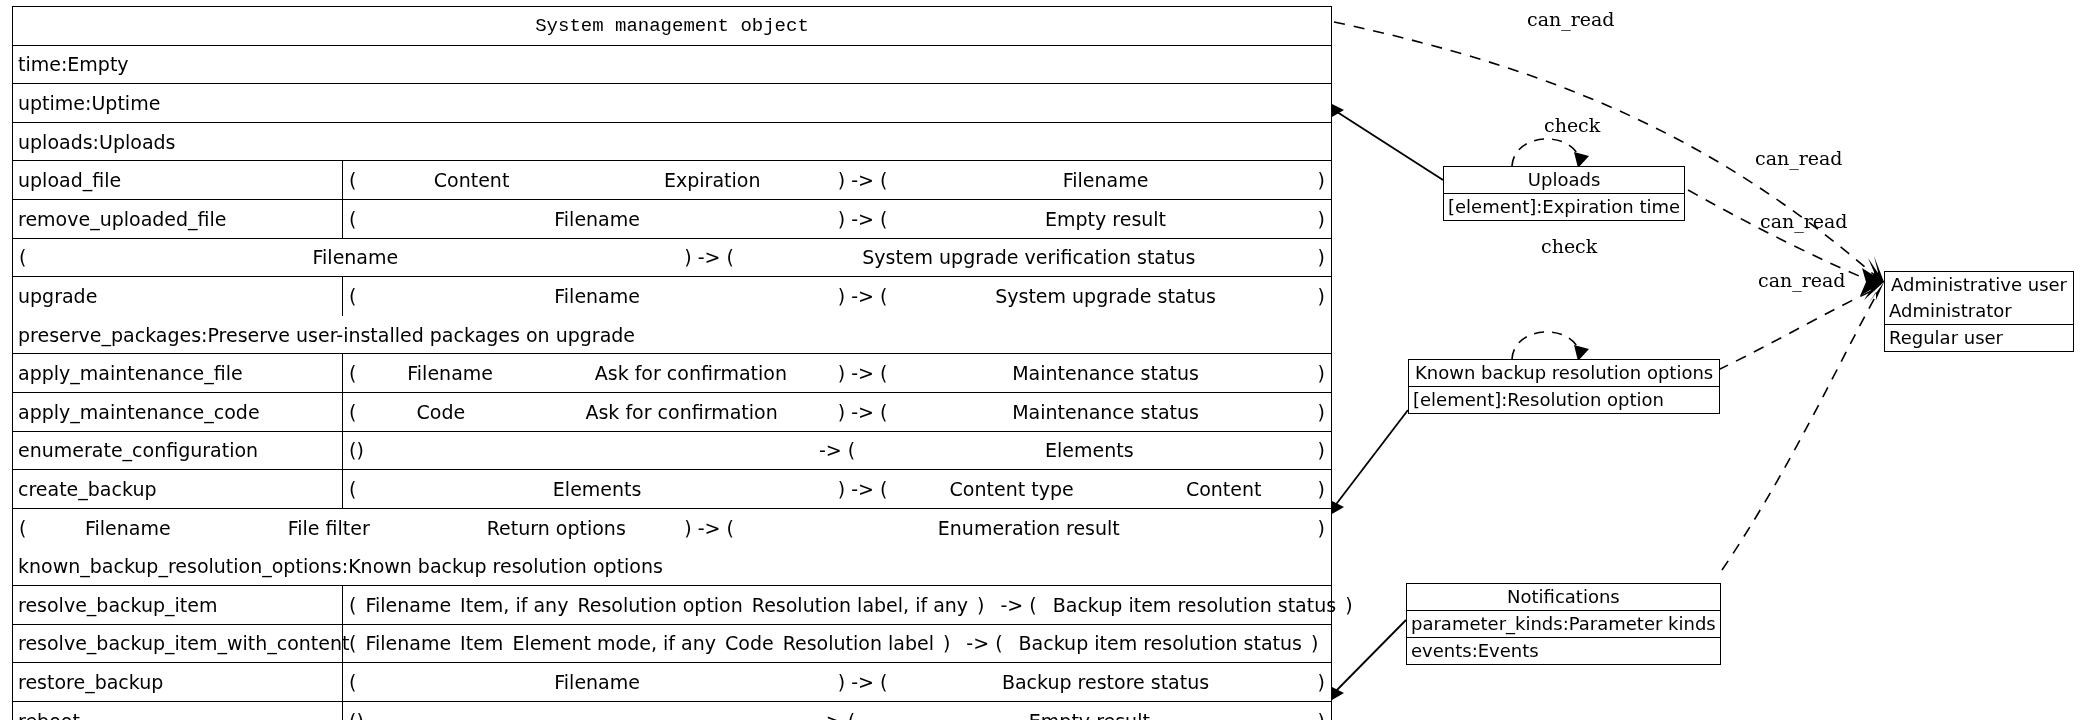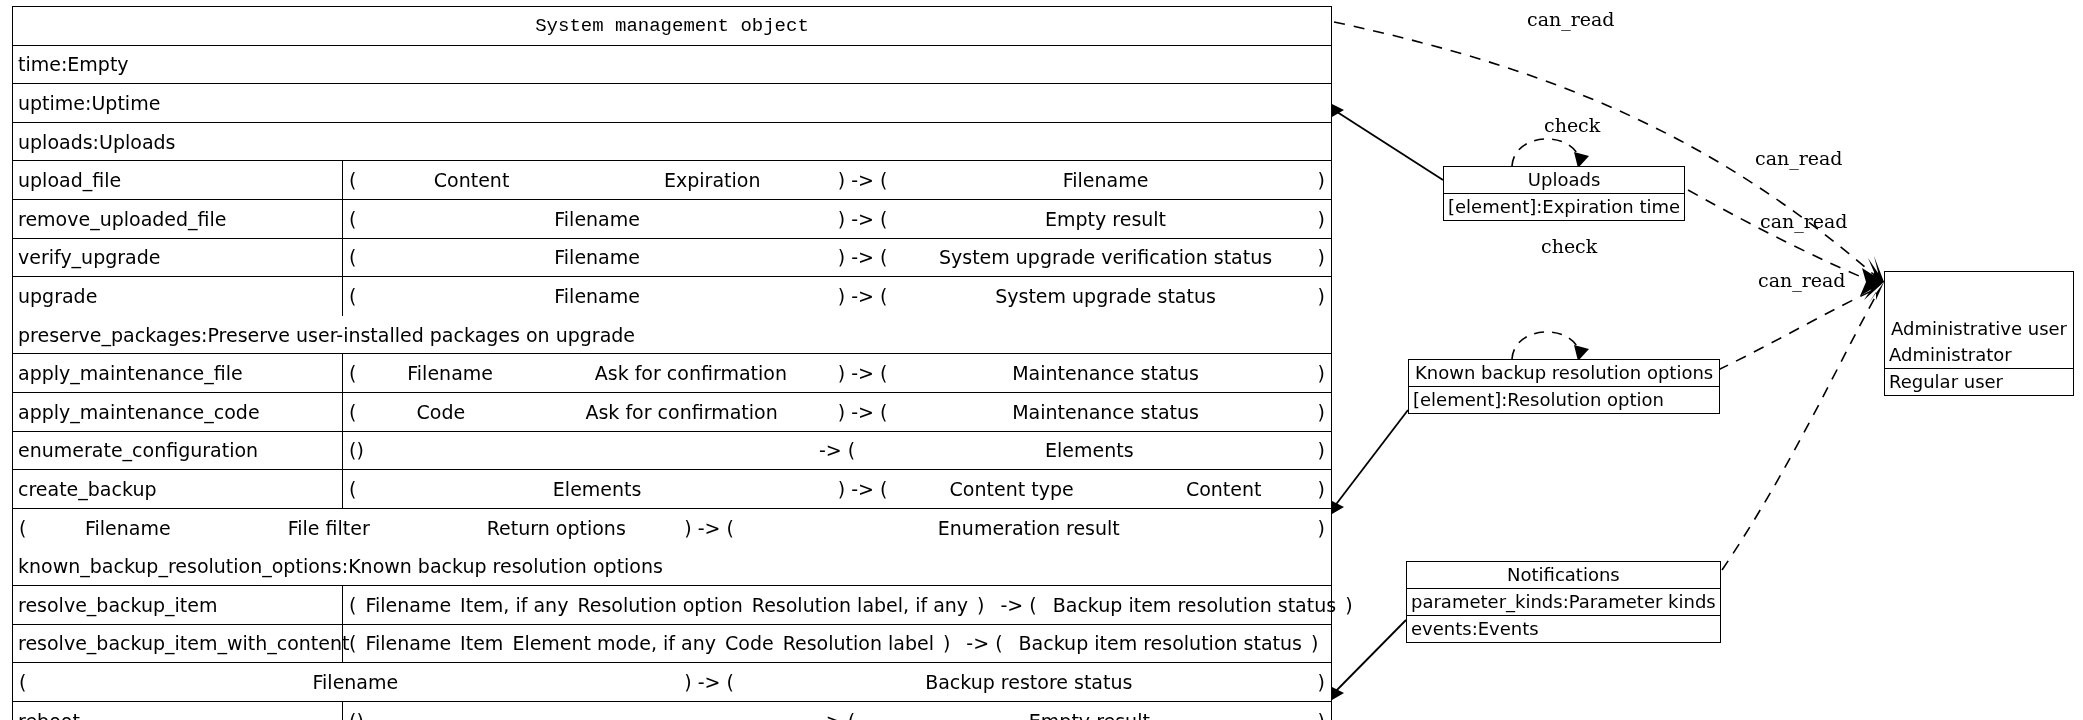--- a/index.html
+++ b/index.html
@@ -107,26 +107,25 @@
   .sclass .s-attr {
     padding: 2px 4px;
     border-bottom: 1.6px solid #000;
     white-space: nowrap;
     line-height: 22px;
   }
   .sclass .s-attr:last-child { border-bottom: none; }
 
   #box-uploads   { left: 1443px; top: 166px; }
   #box-kbro      { left: 1408px; top: 359px; }
-  #box-notif     { left: 1406px; top: 561px; }
+  #box-notif     { left: 1406px; top: 583px; }
   #box-admuser   { left: 1884px; top: 271px; width: 190px; }
   #box-admuser .s-title {
     text-align: right;
     border-bottom: none;
-    margin-top: 44px;
   }
 
   .edge-label {
     position: absolute;
     font-family: "DejaVu Serif", serif;
     font-size: 19px;
     white-space: nowrap;
     z-index: 4;
     background: transparent;
   }
@@ -222,21 +221,20 @@
             <div class="sig-par" style="flex: 1 1 0%;">
               <div class="sig-args">
                 <span>Empty result</span>
               </div>
               <span>)</span>
             </div>
           </div>
         </div>
       </div>
       <div class="mc-row">
-        <div class="mc-name">verify_upgrade</div>
         <div class="mc-sig">
           <div class="sig-inner">
             <div class="sig-par" style="flex: 1.15 1 0%;">
               <span>(</span>
               <div class="sig-args">
                 <span>Filename</span>
               </div>
               <span>)</span>
             </div>
             <span class="sig-arrow">-&gt; (</span>
@@ -432,20 +430,21 @@
             <div class="sig-par" style="flex: 0 0 auto; gap: 9px;">
               <div class="sig-args" style="flex: 0 0 auto; gap: 9px;">
                 <span>Backup item resolution status</span>
               </div>
               <span>)</span>
             </div>
           </div>
         </div>
       </div>
       <div class="mc-row">
+        <div class="mc-name">restore_backup</div>
         <div class="mc-sig">
           <div class="sig-inner">
             <div class="sig-par" style="flex: 1.15 1 0%;">
               <span>(</span>
               <div class="sig-args">
                 <span>Filename</span>
               </div>
               <span>)</span>
             </div>
             <span class="sig-arrow">-&gt; (</span>

